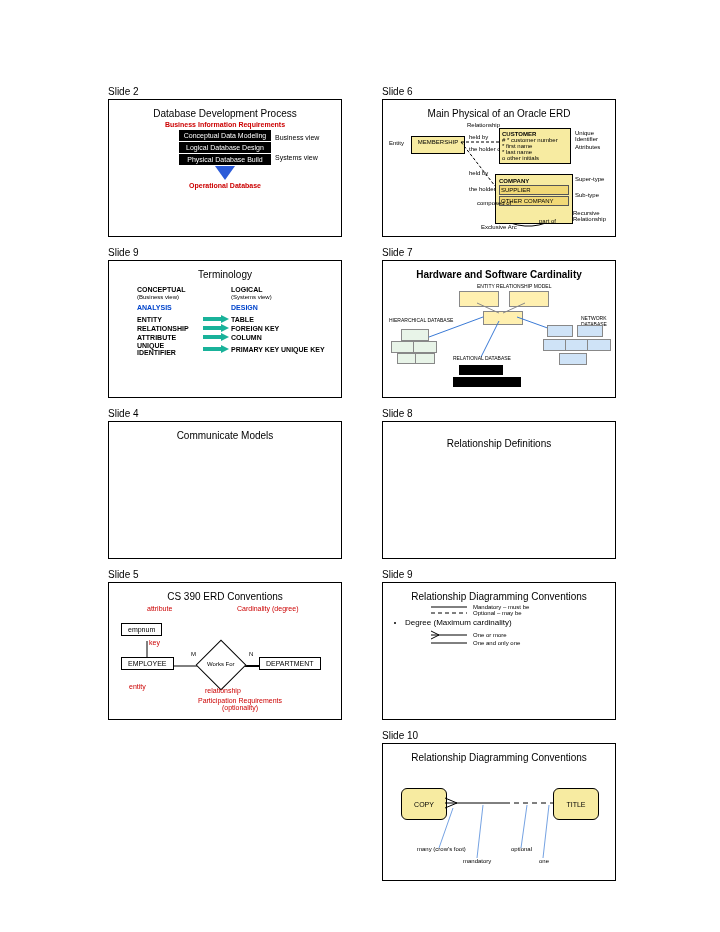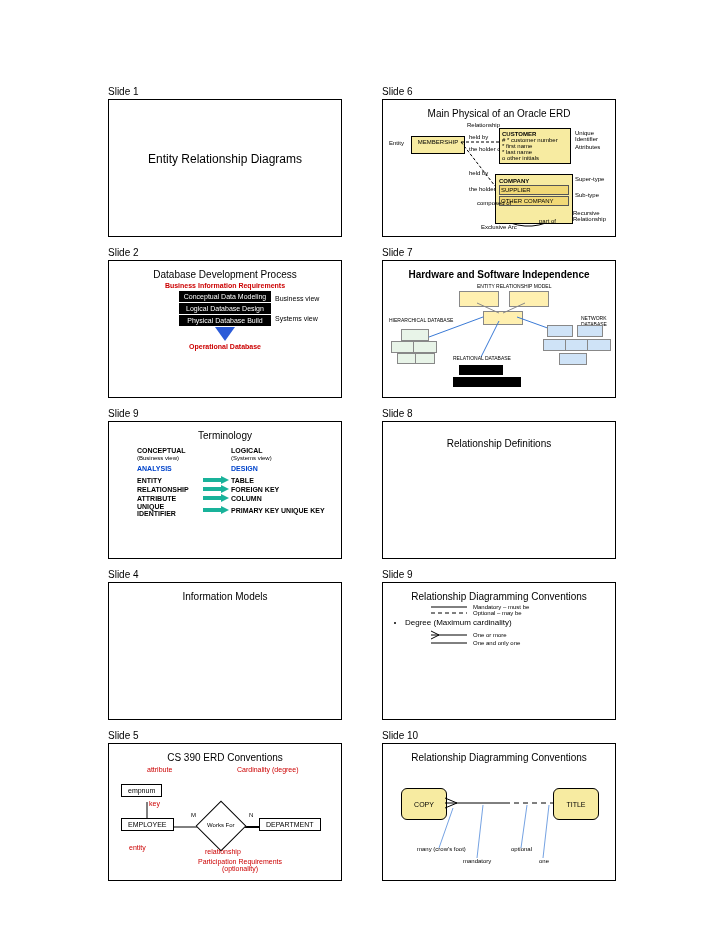--- a/index.html
+++ b/index.html
@@ -85,27 +85,20 @@
   .sym-label{font-size:6px;}
   .s10-box{position:absolute;background:#f7eba1;border:1px solid #000;border-radius:6px;width:44px;height:30px;display:flex;align-items:center;justify-content:center;font-size:7px;}
 </style>
 </head>
 <body>
 
 <div class="page">
 
   <div class="col">
 
-    <div class="slide-wrap">
-      <div class="slide-label">Slide 1</div>
-      <div class="slide">
-        <div style="height:44px"></div>
-        <div class="title title-lg">Entity Relationship Diagrams</div>
-      </div>
-    </div>
 
     <div class="slide-wrap">
       <div class="slide-label">Slide 2</div>
       <div class="slide">
         <div class="title" style="margin-bottom:2px">Database Development Process</div>
         <div class="db-lbl">Business Information Requirements</div>
         <div style="position:relative;margin-top:2px">
           <div class="db-box">Conceptual Data Modeling</div>
           <div class="db-box">Logical Database Design</div>
           <div class="db-box">Physical Database Build</div>
@@ -172,21 +165,21 @@
               </div>
               <div class="term-r" style="line-height:1">PRIMARY KEY UNIQUE KEY</div>
             </div>
         </div>
       </div>
     </div>
 
     <div class="slide-wrap">
       <div class="slide-label">Slide 4</div>
       <div class="slide">
-        <div class="title">Information Models</div>
+        <div class="title">Communicate Models</div>
       </div>
     </div>
 
     <div class="slide-wrap">
       <div class="slide-label">Slide 5</div>
       <div class="slide">
         <div class="title">CS 390 ERD Conventions</div>
         <svg width="218" height="110" style="position:absolute;left:8px;top:20px">
           <line x1="30" y1="38" x2="30" y2="60" stroke="#000"></line>
           <line x1="48" y1="63" x2="92" y2="63" stroke="#000"></line>
@@ -249,21 +242,21 @@
         <div class="s6-lbl" style="left:190px;top:110px">Recursive Relationship</div>
         <div class="s6-lbl" style="left:94px;top:100px">composed of</div>
         <div class="s6-lbl" style="left:156px;top:118px">part of</div>
         <div class="s6-lbl" style="left:98px;top:124px">Exclusive Arc</div>
       </div>
     </div>
 
     <div class="slide-wrap">
       <div class="slide-label">Slide 7</div>
       <div class="slide">
-        <div class="title" style="font-weight:bold">Hardware and Software Independence</div>
+        <div class="title" style="font-weight:bold">Hardware and Software Cardinality</div>
         <div class="s6-lbl" style="left:94px;top:22px;font-size:5px">ENTITY RELATIONSHIP MODEL</div>
         <div class="s7-box s7-y" style="left:76px;top:30px;width:34px;height:12px"></div>
         <div class="s7-box s7-y" style="left:126px;top:30px;width:34px;height:12px"></div>
         <div class="s7-box s7-y" style="left:100px;top:50px;width:34px;height:10px"></div>
         <svg width="230" height="130" style="position:absolute;left:0;top:0">
           <line x1="94" y1="42" x2="116" y2="52" stroke="#888"></line>
           <line x1="142" y1="42" x2="120" y2="52" stroke="#888"></line>
           <line x1="46" y1="76" x2="100" y2="56" stroke="#3a7ad6"></line>
           <line x1="116" y1="60" x2="98" y2="96" stroke="#3a7ad6"></line>
           <line x1="134" y1="56" x2="184" y2="74" stroke="#3a7ad6"></line>

